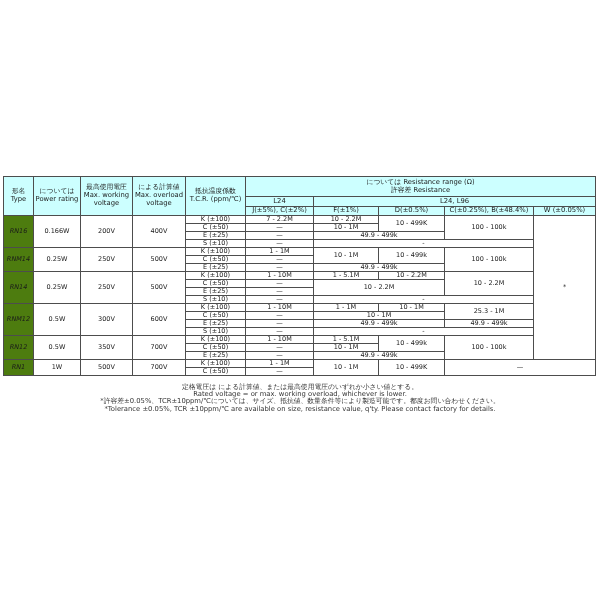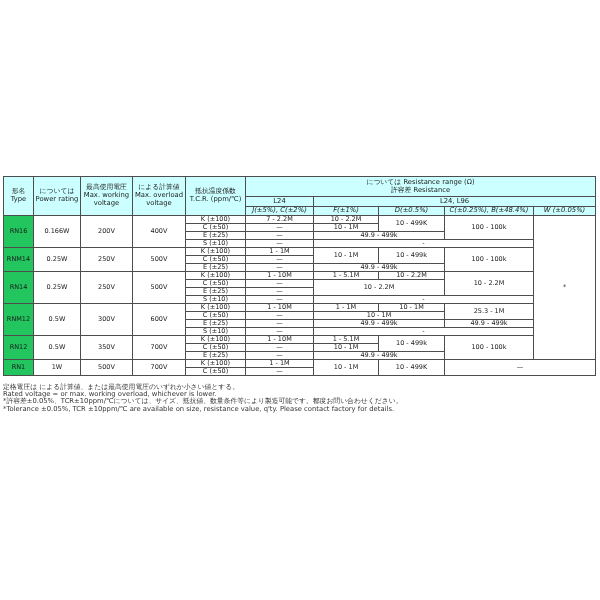--- a/index.html
+++ b/index.html
@@ -6,26 +6,26 @@
   .page{position:relative;width:600px;height:600px;background:#ffffff;overflow:hidden;
         font-family:"DejaVu Sans","Liberation Sans",sans-serif;color:#1a1a1a;}
   table.spec{position:absolute;left:3px;top:176px;width:592px;border-collapse:collapse;
              table-layout:fixed;font-size:6.5px;color:#1a1a1a;}
   table.spec th,table.spec td{border:1px solid #4d4d4d;padding:0 1px;text-align:center;
              vertical-align:middle;font-weight:normal;line-height:1.15;overflow:hidden;
              white-space:nowrap;}
   table.spec thead th{background:#ccffff;font-size:6.8px;white-space:normal;}
   table.spec thead tr.h1{height:20px;}
   table.spec thead tr.h2{height:10px;}
-  table.spec thead tr.h3{height:9px;font-style:italic;}
+  table.spec thead tr.h3{height:9px;}
   table.spec tbody tr{height:8px;}
   table.spec tbody td{font-size:6.5px;line-height:7px;}
-  td.cy{background:#22c55e;}
+  td.cy{background:#4d7c0f;font-style:italic;}
   .footnotes{position:absolute;left:3px;top:384px;width:594px;font-size:6.8px;
-             line-height:7.2px;color:#333;}
+             line-height:7.2px;color:#333;text-align:center;}
   .footnotes div{white-space:nowrap;}
 </style>
 </head>
 <body>
 
 <div class="page">
 
   <table class="spec">
     <colgroup>
       <col style="width:30px">

